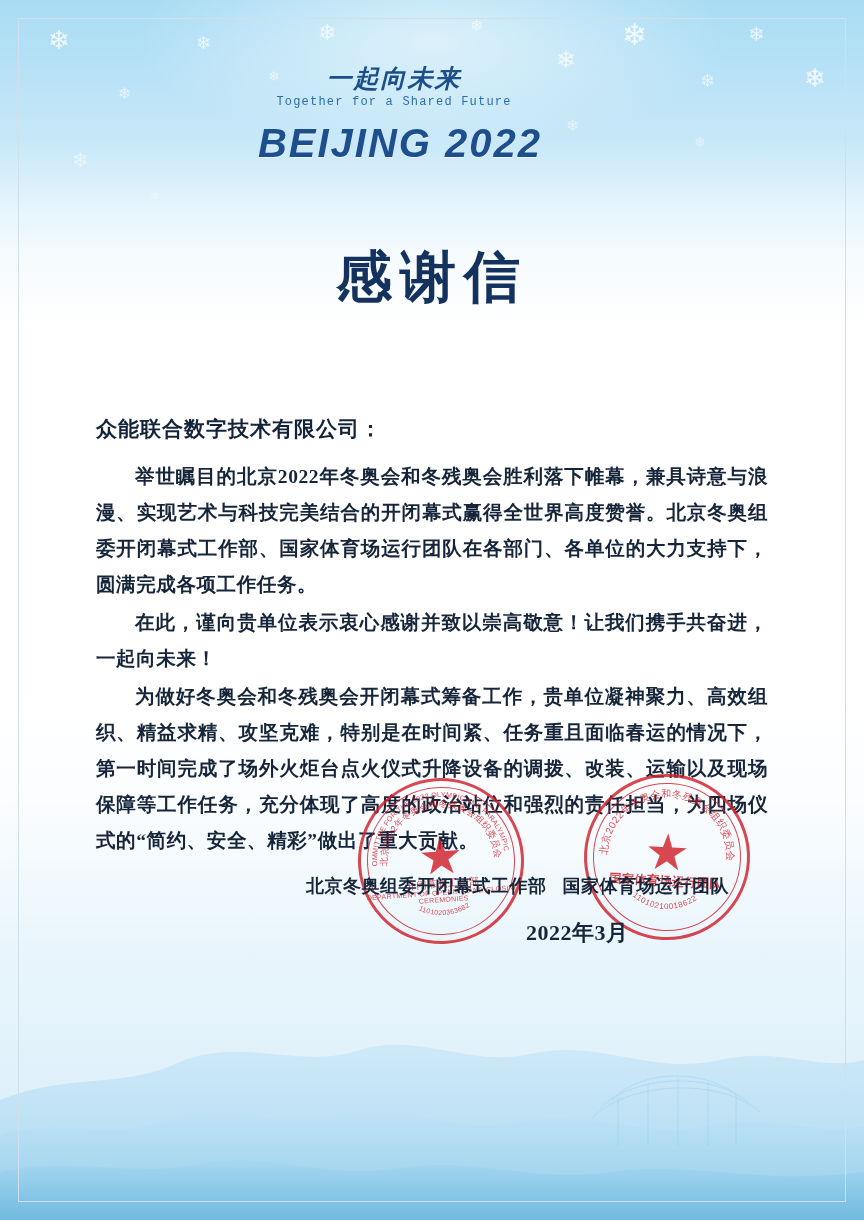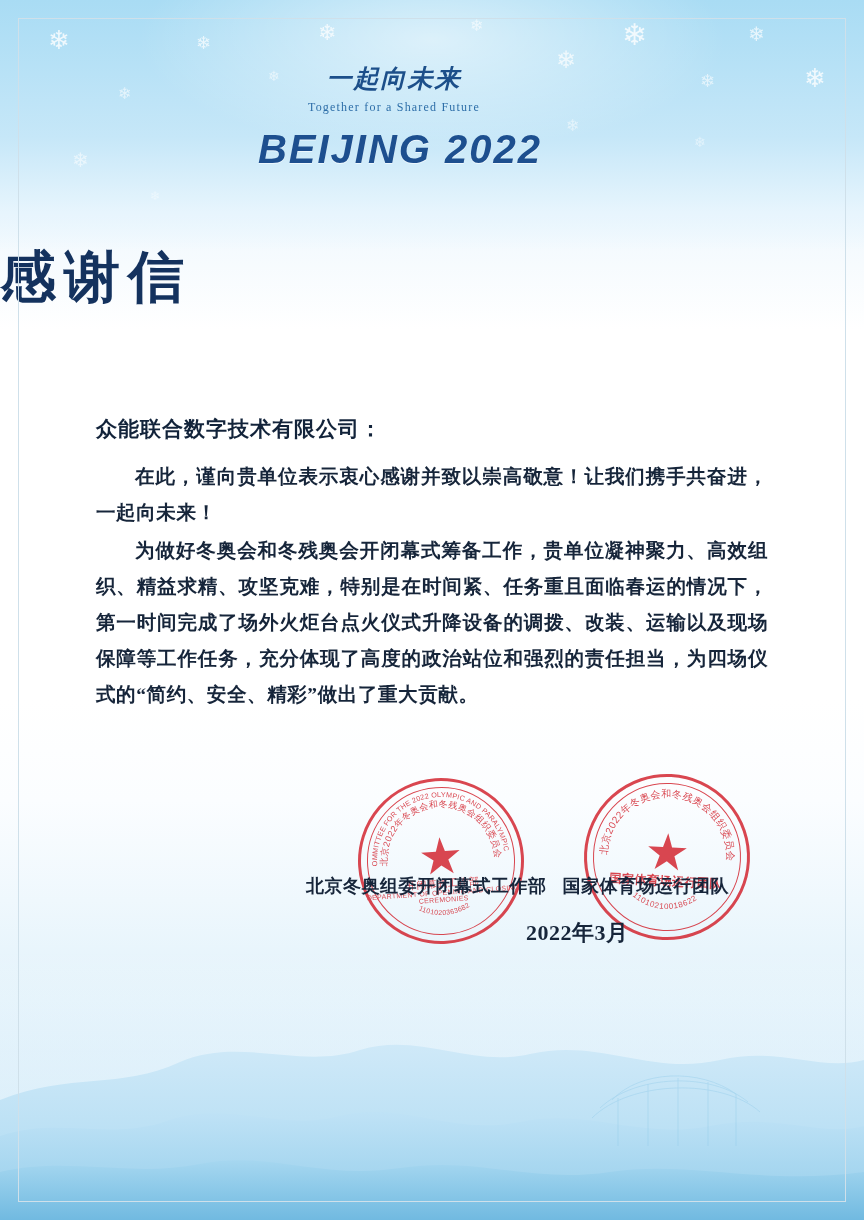--- a/index.html
+++ b/index.html
@@ -76,44 +76,44 @@
   }
   .slogan-cn {
     font-family: "Liberation Sans", sans-serif;
     font-size: 25px;
     font-weight: 700;
     letter-spacing: 2px;
     color: #1c4f8a;
     font-style: italic;
   }
   .slogan-en {
-    font-family: Liberation Serif, serif;
+    font-family: Liberation Mono, monospace;
     font-size: 12px;
     letter-spacing: 1.2px;
     color: #2d6ea8;
-    margin-top: 5px;
   }
   .wordmark {
     margin-top: 12px;
     font-family: "Liberation Sans", sans-serif;
     font-size: 40px;
     font-weight: 700;
     font-style: italic;
     letter-spacing: 2px;
     color: #1d4f8f;
     text-shadow: 0 1px 0 rgba(255,255,255,0.6);
     padding-left: 12px;
   }
 
   
   .doc-title {
     position: absolute;
     left: 0;
     top: 240px;
     width: 864px;
+    text-align: center;
     font-family: "Liberation Serif", serif;
     font-weight: 700;
     font-size: 56px;
     letter-spacing: 8px;
     color: #14325e;
   }
 
   
   .content {
     position: absolute;
@@ -273,20 +273,21 @@
   <div class="logo-area">
     <div class="slogan-cn">一起向未来</div>
     <div class="slogan-en">Together for a Shared Future</div>
     <div class="wordmark">BEIJING 2022</div>
   </div>
 
   <div class="doc-title">感谢信</div>
 
   <div class="content">
     <div class="salutation">众能联合数字技术有限公司：</div>
+    <p class="para">举世瞩目的北京2022年冬奥会和冬残奥会胜利落下帷幕，兼具诗意与浪漫、实现艺术与科技完美结合的开闭幕式赢得全世界高度赞誉。北京冬奥组委开闭幕式工作部、国家体育场运行团队在各部门、各单位的大力支持下，圆满完成各项工作任务。</p>
     <p class="para">在此，谨向贵单位表示衷心感谢并致以崇高敬意！让我们携手共奋进，一起向未来！</p>
     <p class="para">为做好冬奥会和冬残奥会开闭幕式筹备工作，贵单位凝神聚力、高效组织、精益求精、攻坚克难，特别是在时间紧、任务重且面临春运的情况下，第一时间完成了场外火炬台点火仪式升降设备的调拨、改装、运输以及现场保障等工作任务，充分体现了高度的政治站位和强烈的责任担当，为四场仪式的“简约、安全、精彩”做出了重大贡献。</p>
   </div>
 
   <div class="sign-area">
 
     <div class="seal left">
       <div class="ring"></div>
       <div class="arc-text">
         <svg viewBox="0 0 160 160">

